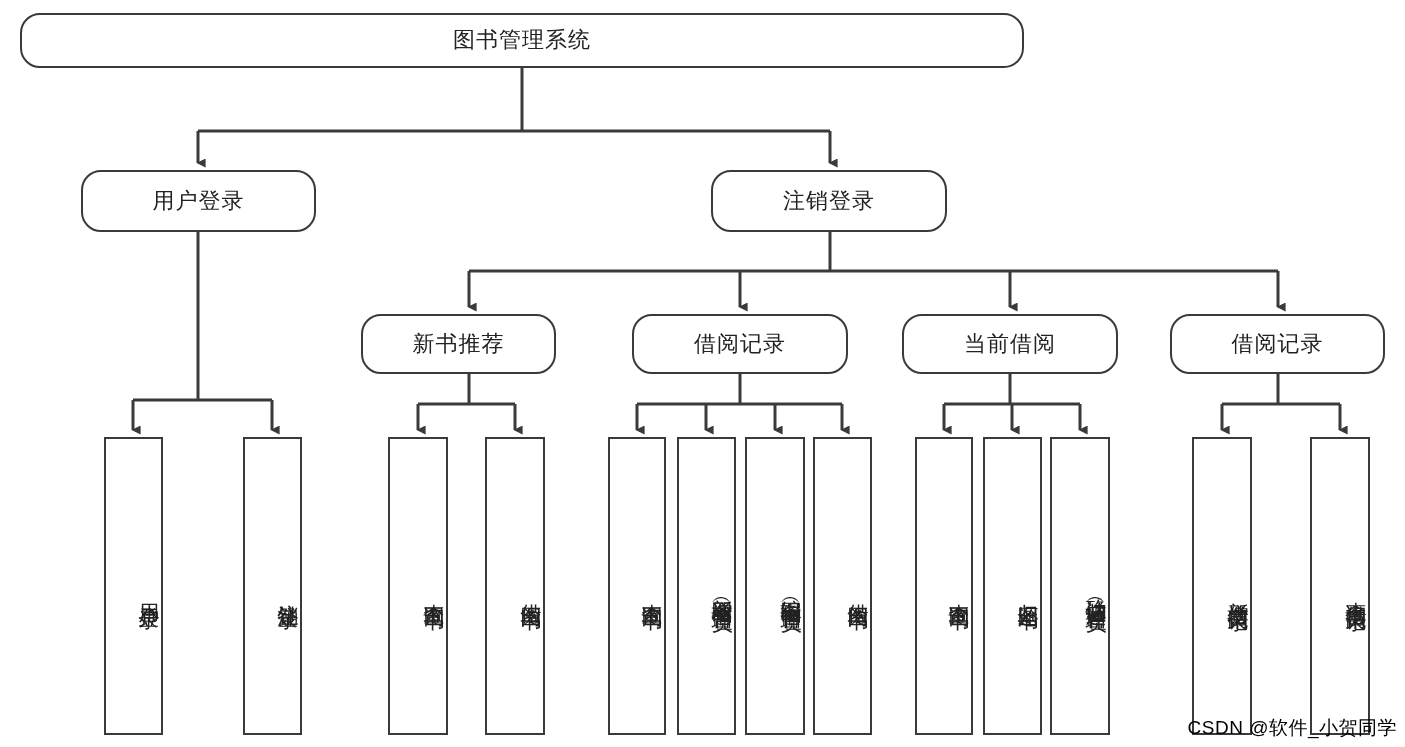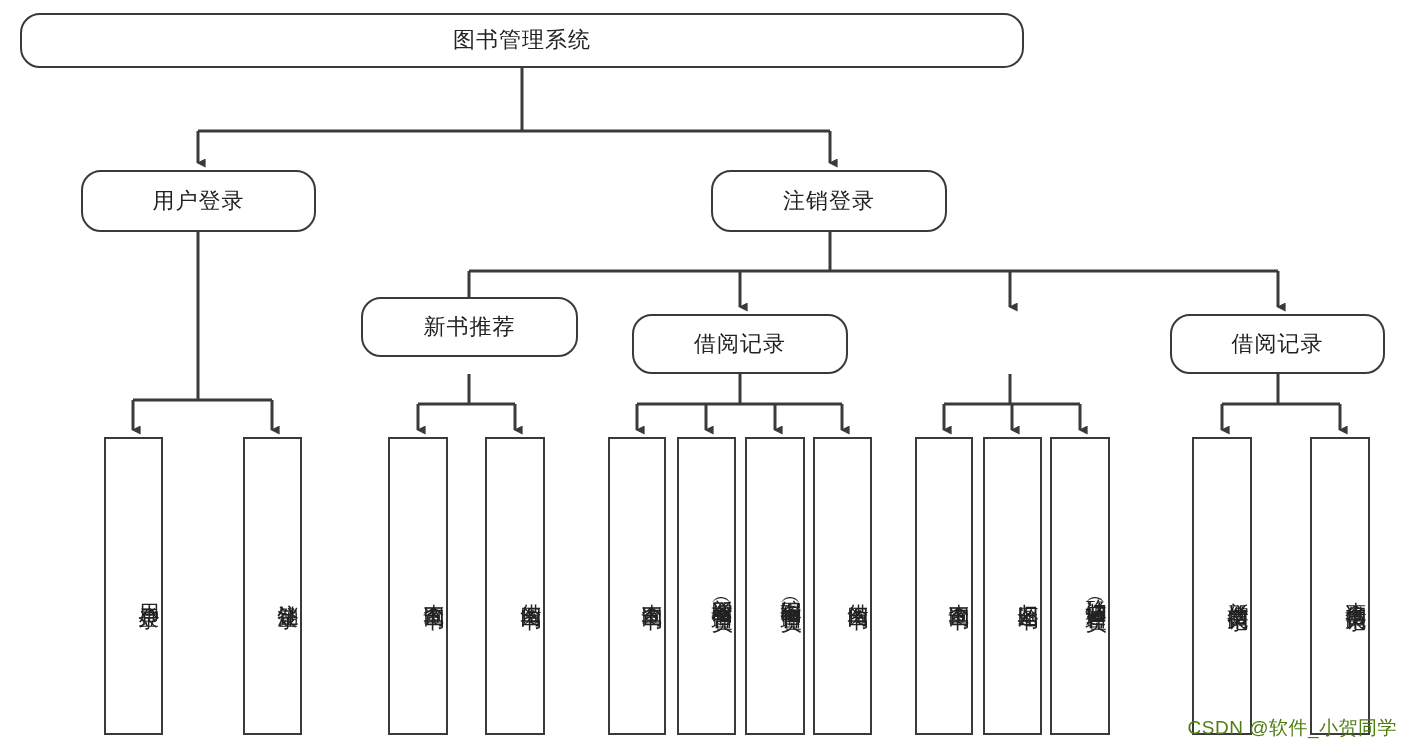--- a/index.html
+++ b/index.html
@@ -52,21 +52,21 @@
     top: 0;
     width: 1405px;
     height: 747px;
     pointer-events: none;
   }
   .watermark {
     position: absolute;
     right: 8px;
     bottom: 6px;
     font-size: 19px;
-    color: #4d7c0f;
+    color: #000000;
     letter-spacing: 0.5px;
     white-space: nowrap;
   }
 </style>
 </head>
 <body>
 
 <div id="canvas">
 
   <svg class="edges" viewBox="0 0 1405 747">
@@ -123,25 +123,28 @@
     <span>图书管理系统</span>
   </div>
 
   <div class="node h" style="left:81px; top:170px; width:235px; height:62px;">
     <span>用户登录</span>
   </div>
   <div class="node h" style="left:711px; top:170px; width:236px; height:62px;">
     <span>注销登录</span>
   </div>
 
-  <div class="node h" style="left:361px; top:297px; width:217px; height:60px;">
+  <div class="node h" style="left:361px; top:314px; width:195px; height:60px;">
     <span>新书推荐</span>
   </div>
   <div class="node h" style="left:632px; top:314px; width:216px; height:60px;">
     <span>借阅记录</span>
+  </div>
+  <div class="node h" style="left:902px; top:314px; width:216px; height:60px;">
+    <span>当前借阅</span>
   </div>
   <div class="node h" style="left:1170px; top:314px; width:215px; height:60px;justify-content:center;">
     <span>借阅记录</span>
   </div>
 
   <div class="node v" style="left:104px; top:437px; width:59px; height:298px;">
     <span>用户登录</span>
   </div>
   <div class="node v" style="left:243px; top:437px; width:59px; height:298px;">
     <span>注销登录</span>

